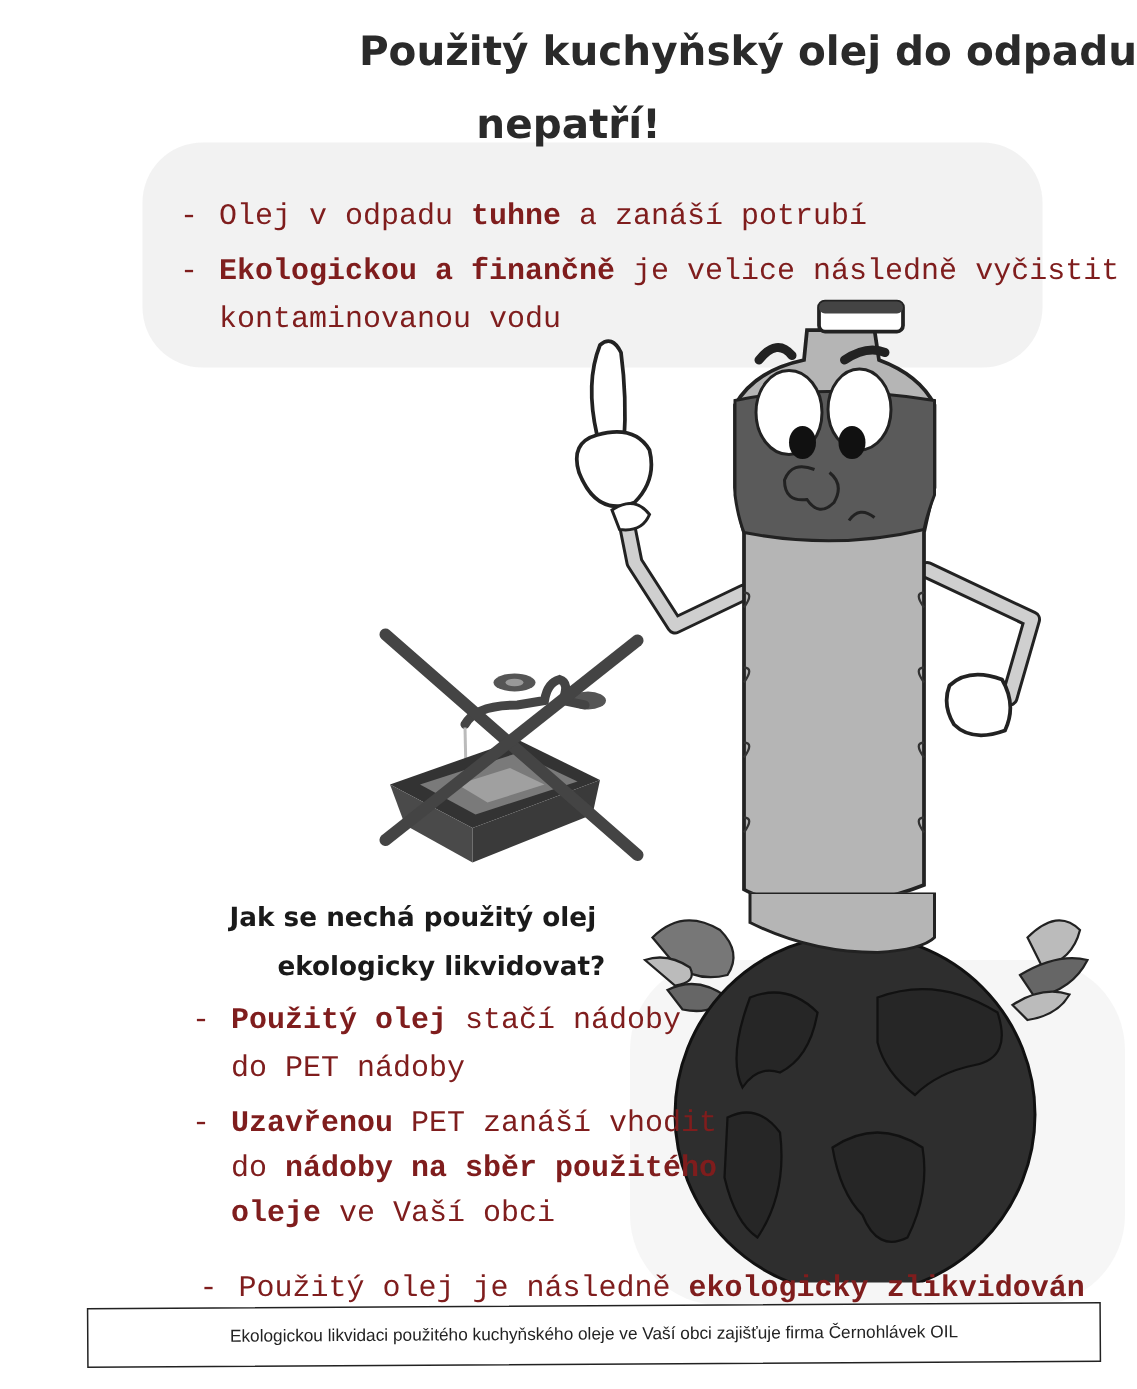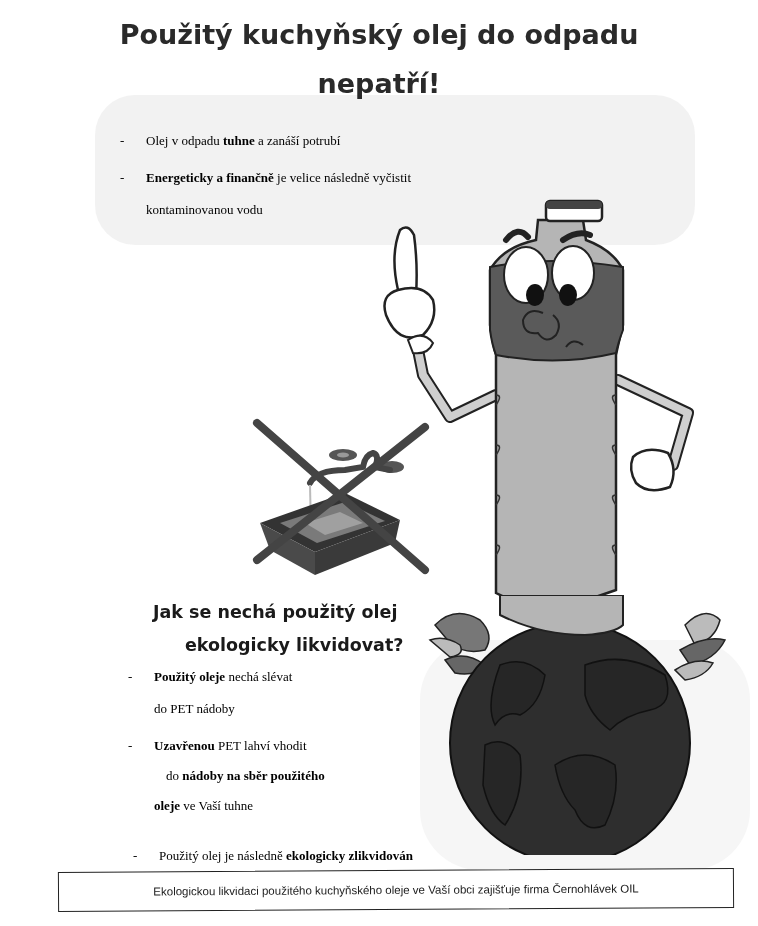--- a/index.html
+++ b/index.html
@@ -10,25 +10,25 @@
       color: #111;
     }
     .scan-tint {
       position: absolute; background: #eeeeee; border-radius: 40px; opacity: 0.75;
     }
     .title {
       position: absolute; left: 0; width: 758px; text-align: center;
       font-family: "DejaVu Sans", sans-serif; font-weight: bold;
       font-size: 27px; color: #2a2a2a; letter-spacing: 0px;
     }
-    .title.l1 { top: 19px; }
+    .title.l1 { top: 19px; text-align: right; }
     .title.l2 { top: 68px; left: 0; }
     .bullet {
-      position: absolute; font-family: Liberation Serif, serif;
-      font-size: 13px; color: #000000; white-space: nowrap;
+      position: absolute; font-family: Liberation Mono, monospace;
+      font-size: 20px; color: #7f1d1d; white-space: nowrap;
     }
     .bullet b { font-weight: bold; }
     .dash { display: inline-block; width: 26px; }
     .indent { padding-left: 26px; }
     .q-title {
       position: absolute; font-family: "DejaVu Sans", sans-serif; font-weight: bold;
       font-size: 17.5px; color: #1a1a1a; white-space: nowrap; text-align: center;
     }
     .footer-box {
       position: absolute; left: 58px; top: 870px; width: 676px; height: 40px;
@@ -48,21 +48,21 @@
 <div class="scan-tint" style="left:95px; top:95px; width:600px; height:150px;"></div>
 <div class="scan-tint" style="left:420px; top:640px; width:330px; height:230px; border-radius:60px; opacity:0.5;"></div>
 
 <div class="title l1">Použitý kuchyňský olej do odpadu</div>
 <div class="title l2" style="padding-left:0;">nepatří!</div>
 
 <div class="bullet" style="left:120px; top:133px;">
   <span class="dash">-</span><span>Olej v odpadu </span><b>tuhne</b><span> a zanáší potrubí</span>
 </div>
 <div class="bullet" style="left:120px; top:170px;">
-  <span class="dash">-</span><b>Energeticky a finančně</b><span> je velice následně vyčistit</span>
+  <span class="dash">-</span><b>Ekologickou a finančně</b><span> je velice následně vyčistit</span>
 </div>
 <div class="bullet" style="left:120px; top:202px;">
   <span class="indent">kontaminovanou vodu</span>
 </div>
 
 <svg style="left:245px; top:415px;" width="215" height="165" viewBox="0 0 215 165">
 
   <ellipse cx="98" cy="40" rx="14" ry="6" fill="#555"></ellipse>
   <ellipse cx="98" cy="40" rx="6" ry="2.5" fill="#999"></ellipse>
   <ellipse cx="147" cy="52" rx="12" ry="6" fill="#555"></ellipse>
@@ -130,34 +130,34 @@
   <path d="M130 170 Q160 150 190 170 Q195 200 180 230 Q160 240 150 215 Q135 200 130 170 Z" fill="#262626" stroke="#111" stroke-width="1.5"></path>
   <path d="M160 70 Q200 55 240 80 Q250 110 225 115 Q200 120 185 135 Q165 120 160 100 Z" fill="#262626" stroke="#111" stroke-width="1.5"></path>
 
   <path d="M75 0 L75 20 Q115 40 160 40 Q190 38 198 30 L198 0 Z" fill="#b5b5b5" stroke="#222" stroke-width="2"></path>
 </svg>
 
 <div class="q-title" style="left:153px; top:602px;">Jak se nechá použitý olej</div>
 <div class="q-title" style="left:153px; top:635px;margin-left:32px;">ekologicky likvidovat?</div>
 
 <div class="bullet" style="left:128px; top:669px;">
-  <span class="dash">-</span><b>Použitý oleje</b><span> nechá slévat</span>
+  <span class="dash">-</span><b>Použitý olej</b><span> stačí nádoby</span>
 </div>
 <div class="bullet" style="left:128px; top:701px;">
   <span class="indent">do PET nádoby</span>
 </div>
 
 <div class="bullet" style="left:128px; top:738px;">
-  <span class="dash">-</span><b>Uzavřenou</b><span> PET lahví vhodit</span>
+  <span class="dash">-</span><b>Uzavřenou</b><span> PET zanáší vhodit</span>
 </div>
-<div class="bullet" style="left:140px; top:768px;">
+<div class="bullet" style="left:128px; top:768px;">
   <span class="indent"></span><span>do </span><b>nádoby na sběr použitého</b>
 </div>
 <div class="bullet" style="left:128px; top:798px;">
-  <span class="indent"></span><b>oleje</b><span> ve Vaší tuhne</span>
+  <span class="indent"></span><b>oleje</b><span> ve Vaší obci</span>
 </div>
 
 <div class="bullet" style="left:133px; top:836px;margin-top:12px;">
   <span class="dash">-</span><span>Použitý olej je následně </span><b>ekologicky zlikvidován</b>
 </div>
 
 <div class="footer-box">
   <span class="footer-text">Ekologickou likvidaci použitého kuchyňského oleje ve Vaší obci zajišťuje firma Černohlávek OIL</span>
 </div>
 

